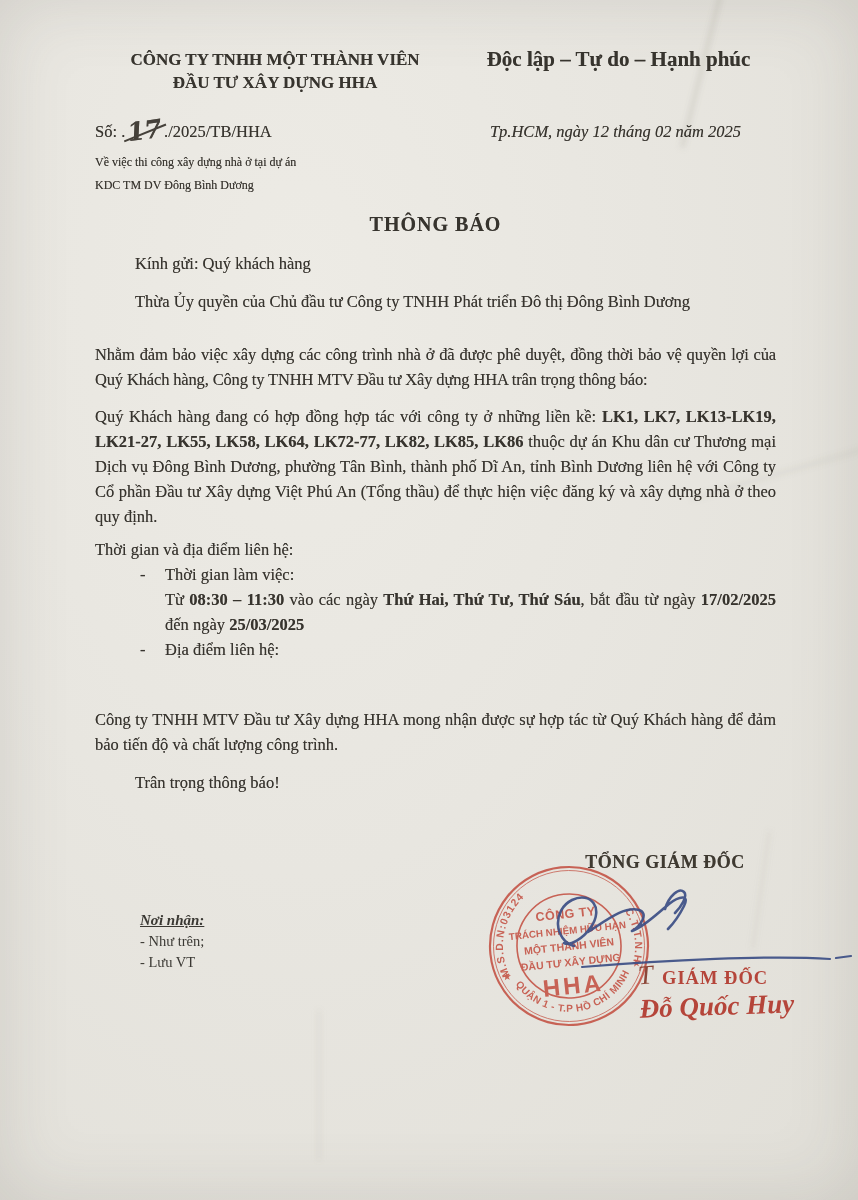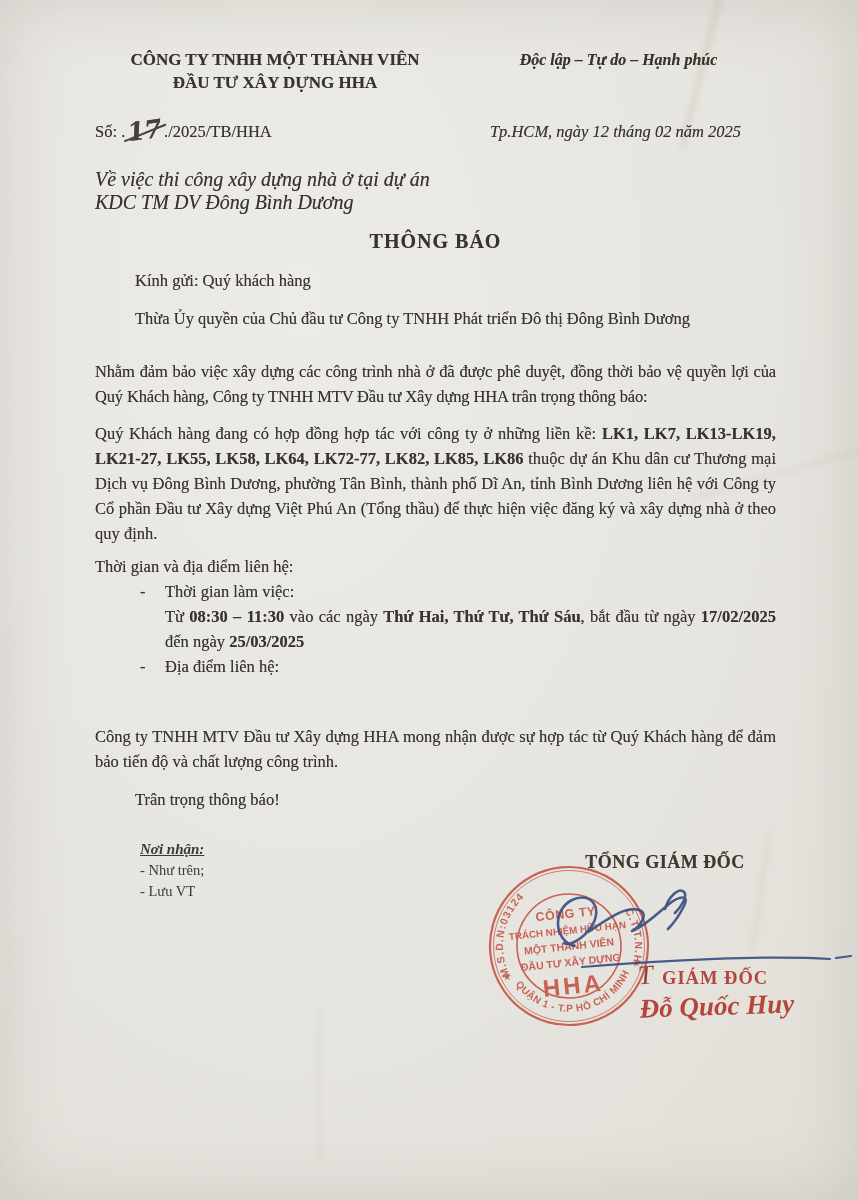--- a/index.html
+++ b/index.html
@@ -18,50 +18,50 @@
   .crease.c4{top:830px;left:760px;width:2px;height:120px;background:rgba(125,120,108,.16);transform:rotate(8deg);}
 
   .content{position:absolute;left:95px;right:82px;top:48px;
     text-shadow:0 0 .5px rgba(55,50,45,.55);}
 
   
   .hdr{display:grid;grid-template-columns:360px 1fr;column-gap:6px;}
   .hdr-left{text-align:center;font-weight:bold;font-size:17px;line-height:23px;}
   .hdr-right{text-align:center;}
   .hdr-right .l1{font-weight:bold;font-size:17px;line-height:23px;}
-  .hdr-right .l2{font-weight:bold;font-size:16px;line-height:23px;font-style:italic;}
+  .hdr-right .l2{font-weight:bold;font-size:21px;line-height:23px;}
   .hdr-right .l3{font-weight:bold;font-size:14px;line-height:20px;letter-spacing:1px;}
 
   .so-row{display:grid;grid-template-columns:360px 1fr;margin-top:20px;align-items:baseline;}
   .so-num{font-size:16.5px;}
   .hand-number{display:inline-block;font-family:"DejaVu Serif",serif;font-style:italic;font-weight:bold;
     font-size:25px;color:#45413a;transform:rotate(-8deg) translateY(2px);position:relative;padding:0 2px;}
   .hand-number::after{content:"";position:absolute;left:-3px;right:-3px;top:54%;
     border-top:2px solid #45413a;transform:rotate(-14deg);}
   .place-date{text-align:center;font-style:italic;font-size:16.5px;}
 
-  .subject{margin-top:25px;font-style:italic;font-size:20px;line-height:23px;max-width:430px;}
+  .subject{margin-top:8px;font-size:12px;line-height:23px;max-width:430px;}
 
   .doc-title{margin-top:14px;text-align:center;font-weight:bold;font-size:20px;letter-spacing:1px;line-height:26px;}
 
   .para{font-size:16.5px;line-height:25px;margin:0;}
   .greeting{margin-top:14px;text-indent:40px;}
   .auth{margin-top:13px;text-indent:40px;}
   .p-intro{margin-top:28px;text-align:justify;letter-spacing:-0.15px;}
   .p-lots{margin-top:12px;text-align:justify;}
   .p-contact-head{margin-top:8px;font-family:Liberation Serif, serif;}
   ul.hyphen-list{margin:0;padding:0;list-style:none;}
   ul.hyphen-list li{position:relative;padding-left:70px;font-size:16.5px;line-height:25px;}
   ul.hyphen-list li::before{content:"-";position:absolute;left:45px;top:0;}
   .li-detail{text-align:justify;}
   .p-closing{margin-top:45px;text-align:justify;}
   .p-regards{margin-top:13px;text-indent:40px;}
 
   
-  .recipients{position:absolute;left:140px;top:838px;color:#3a3833;}
+  .recipients{position:absolute;left:140px;top:909px;color:#3a3833;}
   .recipients .label{font-weight:bold;font-style:italic;text-decoration:underline;font-size:15px;line-height:22px;}
   .recipients .item{font-size:14.5px;line-height:21px;}
 
   .sig-title{position:absolute;left:538px;top:852px;width:254px;text-align:center;
     font-weight:bold;font-size:18px;letter-spacing:.5px;color:#3f3a31;
     text-shadow:0 0 .5px rgba(55,50,45,.55);}
   .stamp-svg{position:absolute;left:484px;top:861px;opacity:.84;}
   .sign-svg{position:absolute;left:546px;top:882px;opacity:.92;}
   .paraph-row{position:absolute;left:638px;top:962px;display:flex;align-items:baseline;}
   .paraph{font-style:italic;font-size:27px;color:#8c4638;transform:rotate(-5deg);line-height:1;}

